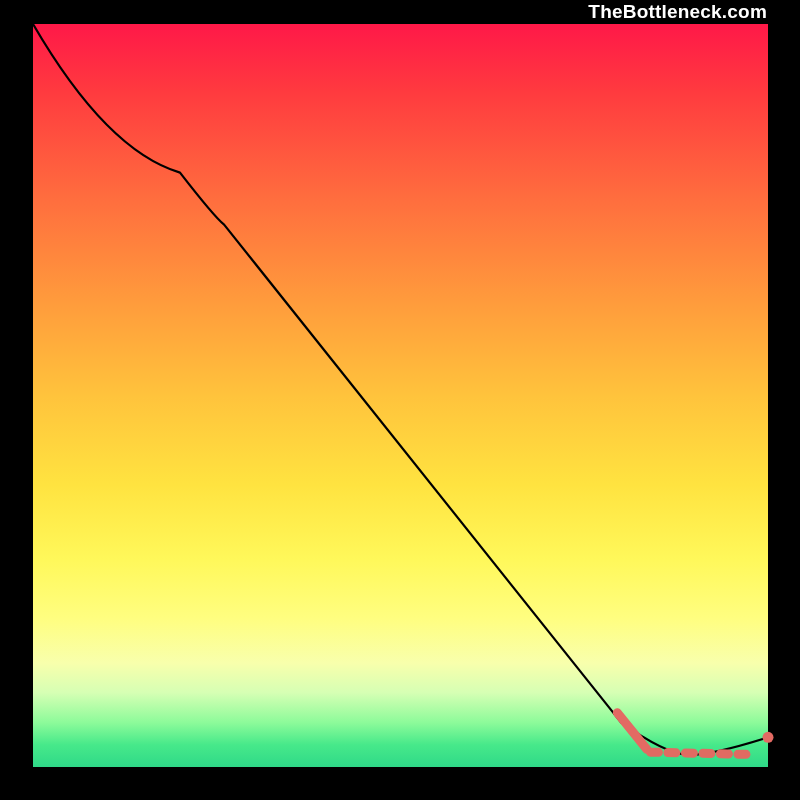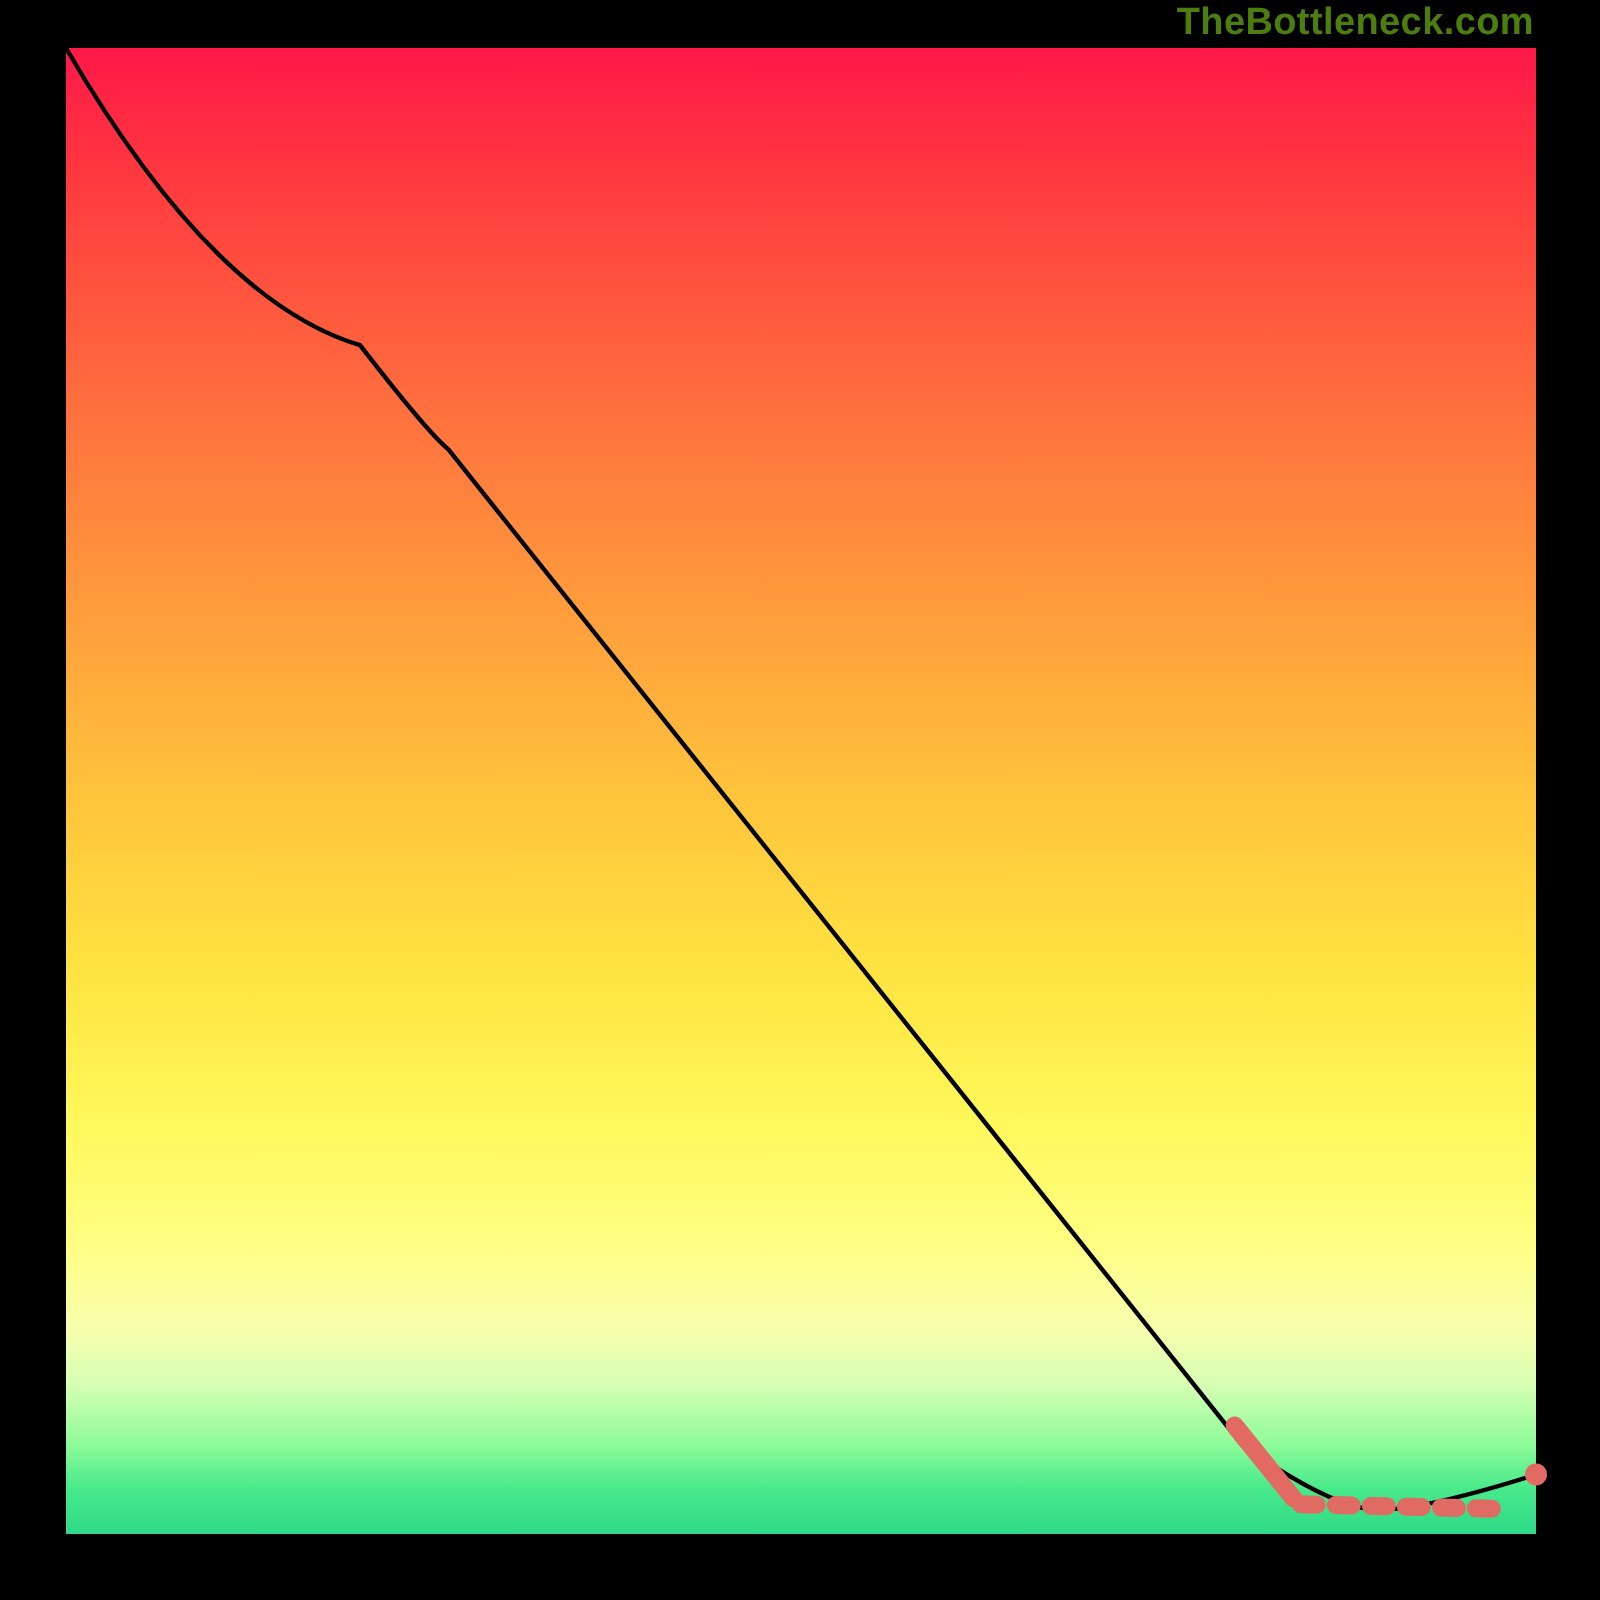--- a/index.html
+++ b/index.html
@@ -32,21 +32,21 @@
       #47e98a 97%,
       #2fd988 100%
     );
   }
   .attribution {
     position: absolute;
     top: 0;
     right: 33px;
     height: 30px;
     line-height: 24px;
-    color: #4d7c0f;
+    color: #ffffff;
     font-size: 19px;
     font-weight: 600;
     letter-spacing: 0.2px;
     user-select: none;
   }
   svg.plot {
     position: absolute;
     left: 33px;
     top: 24px;
     width: 735px;

